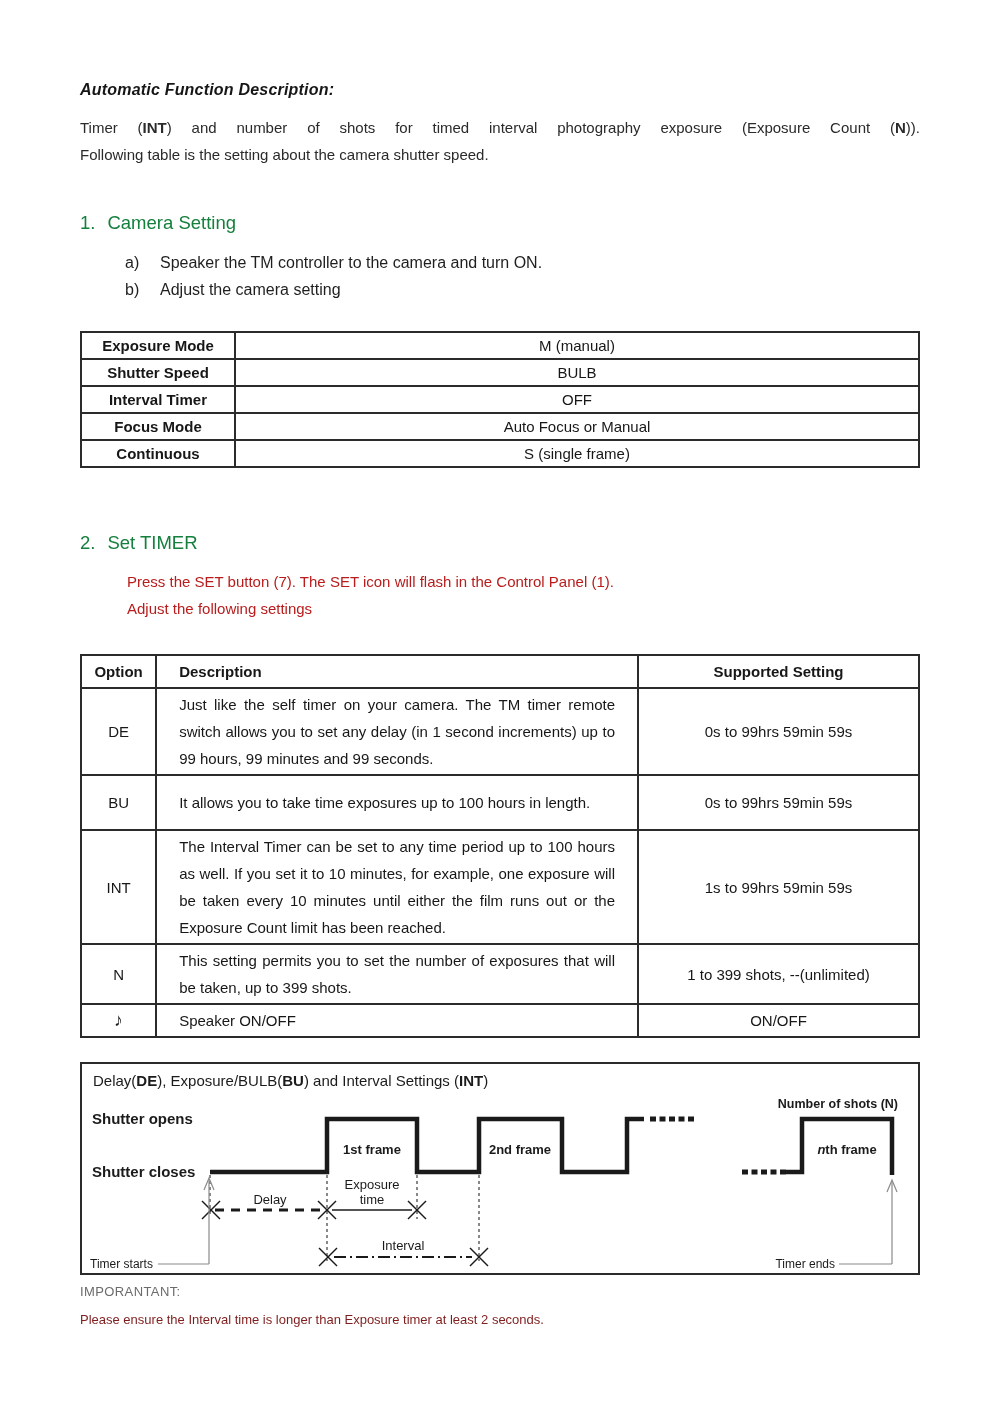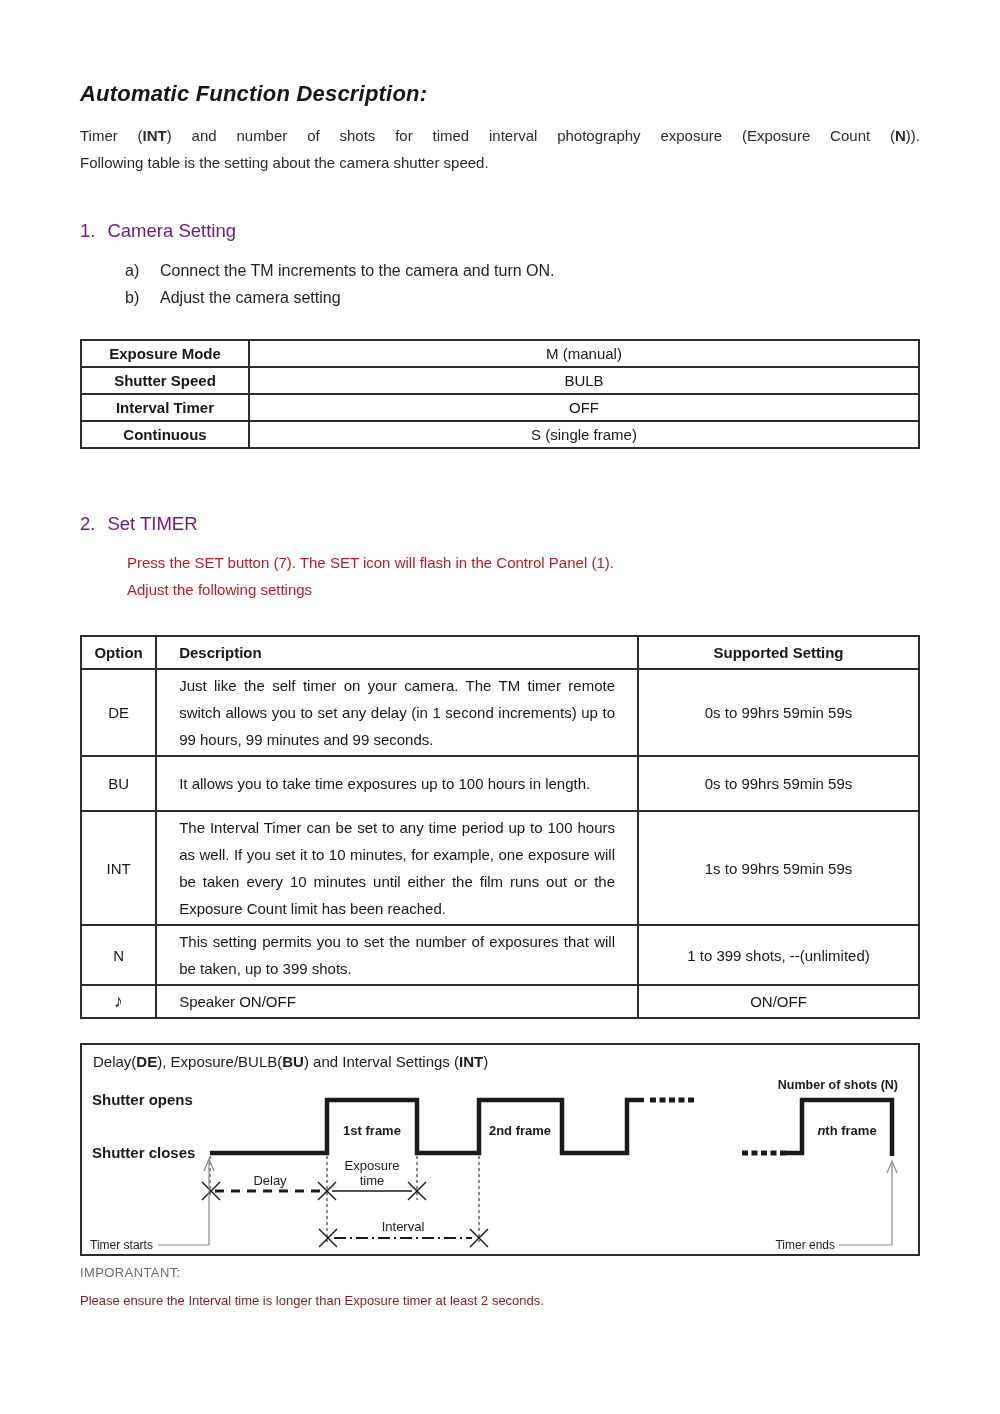--- a/index.html
+++ b/index.html
@@ -8,46 +8,46 @@
     width:1000px; height:1414px;
     font-family:"Liberation Sans", sans-serif;
     color:#1f1f1f;
     position:relative;
     overflow:hidden;
   }
   .content { position:absolute; left:80px; top:0; width:840px; }
 
   .doc-title {
     margin-top:81px;
-    font-size:22px; font-weight:700; font-style:italic;
+    font-size:16px; font-weight:700; font-style:italic;
     letter-spacing:.2px; color:#161616;
   }
 
   .intro { margin-top:16px; color:#2a2a2a; }
   .intro .line { line-height:26.5px; font-size:15px; }
   .intro .just { text-align:justify; text-align-last:justify; }
   .intro .lead { font-size:17px; }
   .intro b { font-weight:700; }
 
-  .sec-heading { font-size:18.5px; color:#701a75; }
+  .sec-heading { font-size:18.5px; color:#15803d; }
   .sec-heading .num { display:inline-block; margin-right:12px; }
   #heading-1 { margin-top:44px; }
   #heading-2 { margin-top:64px; }
 
   .ab-list { margin-top:15px; margin-left:45px; font-size:16px; }
   .ab-list .row { line-height:27px; display:flex; }
   .ab-list .marker { width:35px; flex:0 0 35px; }
 
   table { border-collapse:collapse; width:840px; }
   table, th, td { border:2px solid #2b2b2b; }
   td, th { font-size:15px; color:#171717; }
 
   #camera-table { margin-top:28px; }
   #camera-table td { height:27px; text-align:center; vertical-align:middle; }
-  #camera-table .label-col { width:168px; font-weight:700; }
+  #camera-table .label-col { width:154px; font-weight:700; }
 
   .set-timer-para { margin-top:14px; margin-left:47px; font-size:15px; line-height:27px; color:#b91c1c; }
 
   #timer-table { margin-top:32px; }
   #timer-table th { height:25px; font-weight:700; text-align:center; vertical-align:middle; }
   #timer-table .opt-col { width:76px; text-align:center; vertical-align:middle; }
   #timer-table .desc-col { width:494px; text-align:justify; vertical-align:middle; padding:2px 22px; line-height:27px; }
   #timer-table .set-col { width:288px; text-align:center; vertical-align:middle; }
   #timer-table .note-glyph { font-size:18px; }
   tr.r-de td { height:82px; } tr.r-bu td { height:55px; } tr.r-int td { height:105px; }
@@ -76,41 +76,45 @@
     <div class="line">Following table is the setting about the camera shutter speed.</div>
   </div>
 
   <div class="sec-heading" id="heading-1">
     <span class="num">1.</span><span>Camera Setting</span>
   </div>
 
   <div class="ab-list">
     <div class="row">
       <span class="marker">a)</span>
-      <span>Connect the TM increments to the camera and turn ON.</span>
+      <span>Speaker the TM controller to the camera and turn ON.</span>
     </div>
     <div class="row">
       <span class="marker">b)</span>
       <span>Adjust the camera setting</span>
     </div>
   </div>
 
   <table id="camera-table">
     <tbody>
       <tr>
         <td class="label-col">Exposure Mode</td>
         <td>M (manual)</td>
       </tr>
       <tr>
         <td class="label-col">Shutter Speed</td>
         <td>BULB</td>
       </tr>
       <tr>
         <td class="label-col">Interval Timer</td>
         <td>OFF</td>
+      </tr>
+      <tr>
+        <td class="label-col">Focus Mode</td>
+        <td>Auto Focus or Manual</td>
       </tr>
       <tr>
         <td class="label-col">Continuous</td>
         <td>S (single frame)</td>
       </tr>
     </tbody>
   </table>
 
   <div class="sec-heading" id="heading-2">
     <span class="num">2.</span><span>Set TIMER</span>

